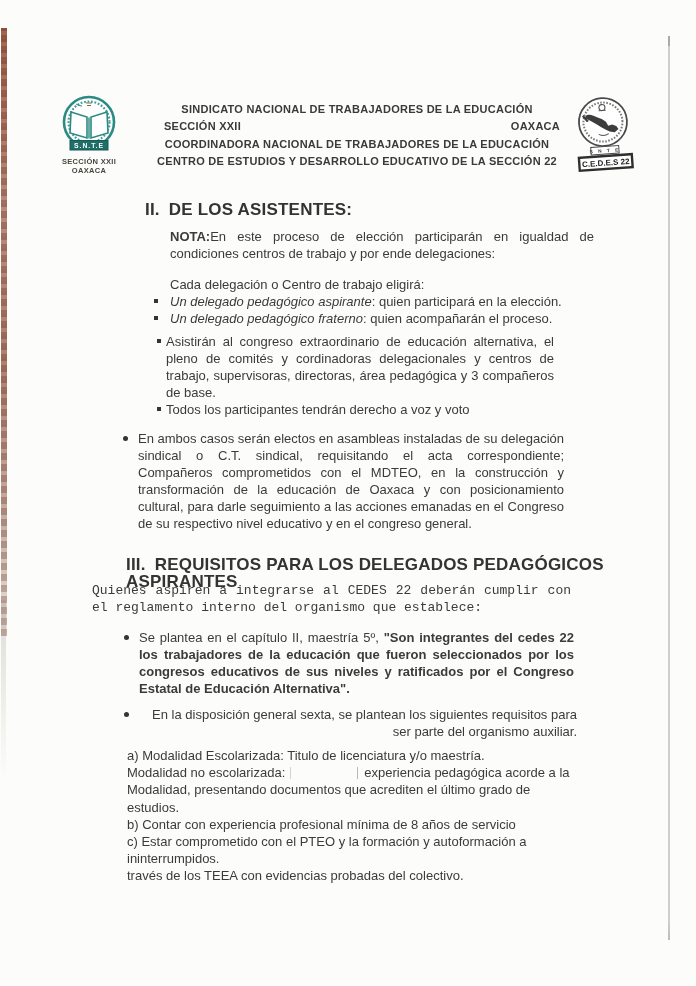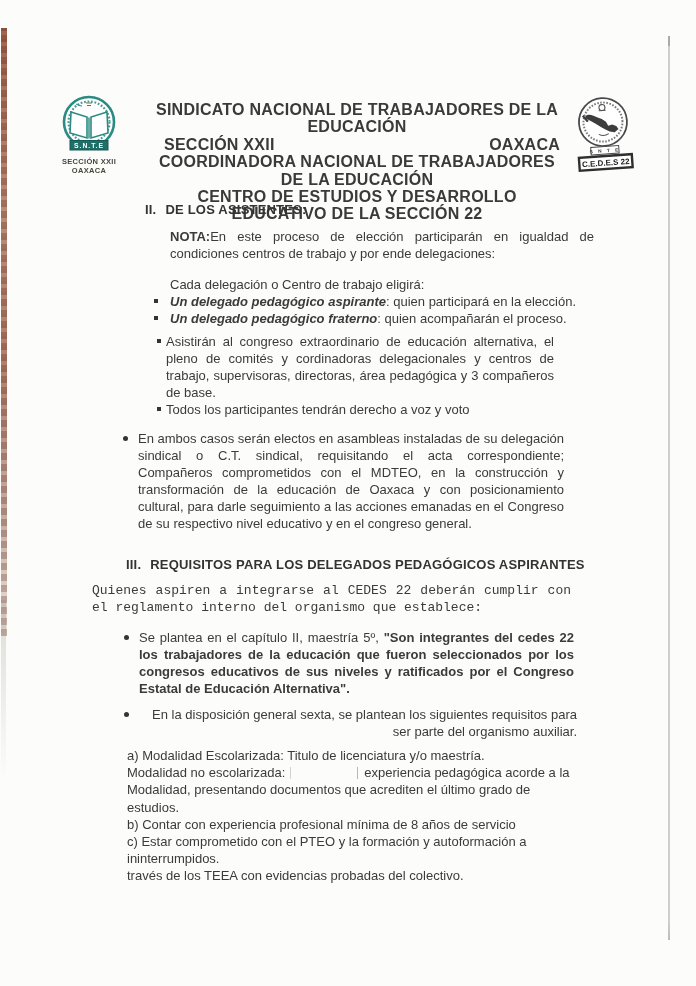--- a/index.html
+++ b/index.html
@@ -22,34 +22,34 @@
     background:linear-gradient(180deg, rgba(130,120,105,.25), rgba(130,120,105,0));
   }
   .scan-line-right{
     position:absolute;left:668px;top:36px;width:2px;height:904px;
     background:linear-gradient(180deg,#9c9c9c 0 10px,#c6c6c6 10px 98%,#b0b0b0);
     opacity:.85;
   }
   
   .header-text{
     position:absolute;left:148px;top:101px;width:418px;
-    font-weight:bold;font-size:16px;line-height:17.4px;letter-spacing:.25px;
+    font-weight:bold;font-size:11px;line-height:17.4px;letter-spacing:.25px;
     text-align:center;color:#3a3a3a;
   }
   .header-line2{display:flex;justify-content:space-between;padding:0 6px 0 16px;}
   .logo{position:absolute;text-align:center;}
   .logo-left{left:46px;top:95px;width:86px;}
   .logo-right{left:569px;top:96px;width:70px;transform:rotate(-4deg);}
   .logo-caption{font-size:7.5px;font-weight:bold;color:#47473d;line-height:8.5px;letter-spacing:.3px;margin-top:1px;}
   
   .blk{position:absolute;font-size:13px;line-height:17px;}
   .just{text-align:justify;}
   .b{font-weight:bold;}
-  .bi{font-weight:bold;font-style:italic;}
-  .sec-head{font-size:13px;font-weight:bold;letter-spacing:.2px;color:#333;padding-left:41px;}
+  .bi{font-weight:normal;font-style:italic;}
+  .sec-head{font-size:17px;font-weight:bold;letter-spacing:.2px;color:#333;padding-left:41px;}
   .sec-num{font-weight:bold;margin-right:9px;}
   .li{display:flex;}
   .sq{flex:0 0 4px;width:4px;height:4px;background:#343434;margin-top:6px;}
   .dot{flex:0 0 5px;width:5px;height:5px;border-radius:50%;background:#343434;margin-top:6px;}
   .li-text{flex:1;}
   .redact-gap{
     display:inline-block;width:66px;height:12px;vertical-align:-2px;
     border-left:1px solid #d2d2d2;border-right:1px solid #b8b8b8;
     margin:0 6px 0 5px;
   }

